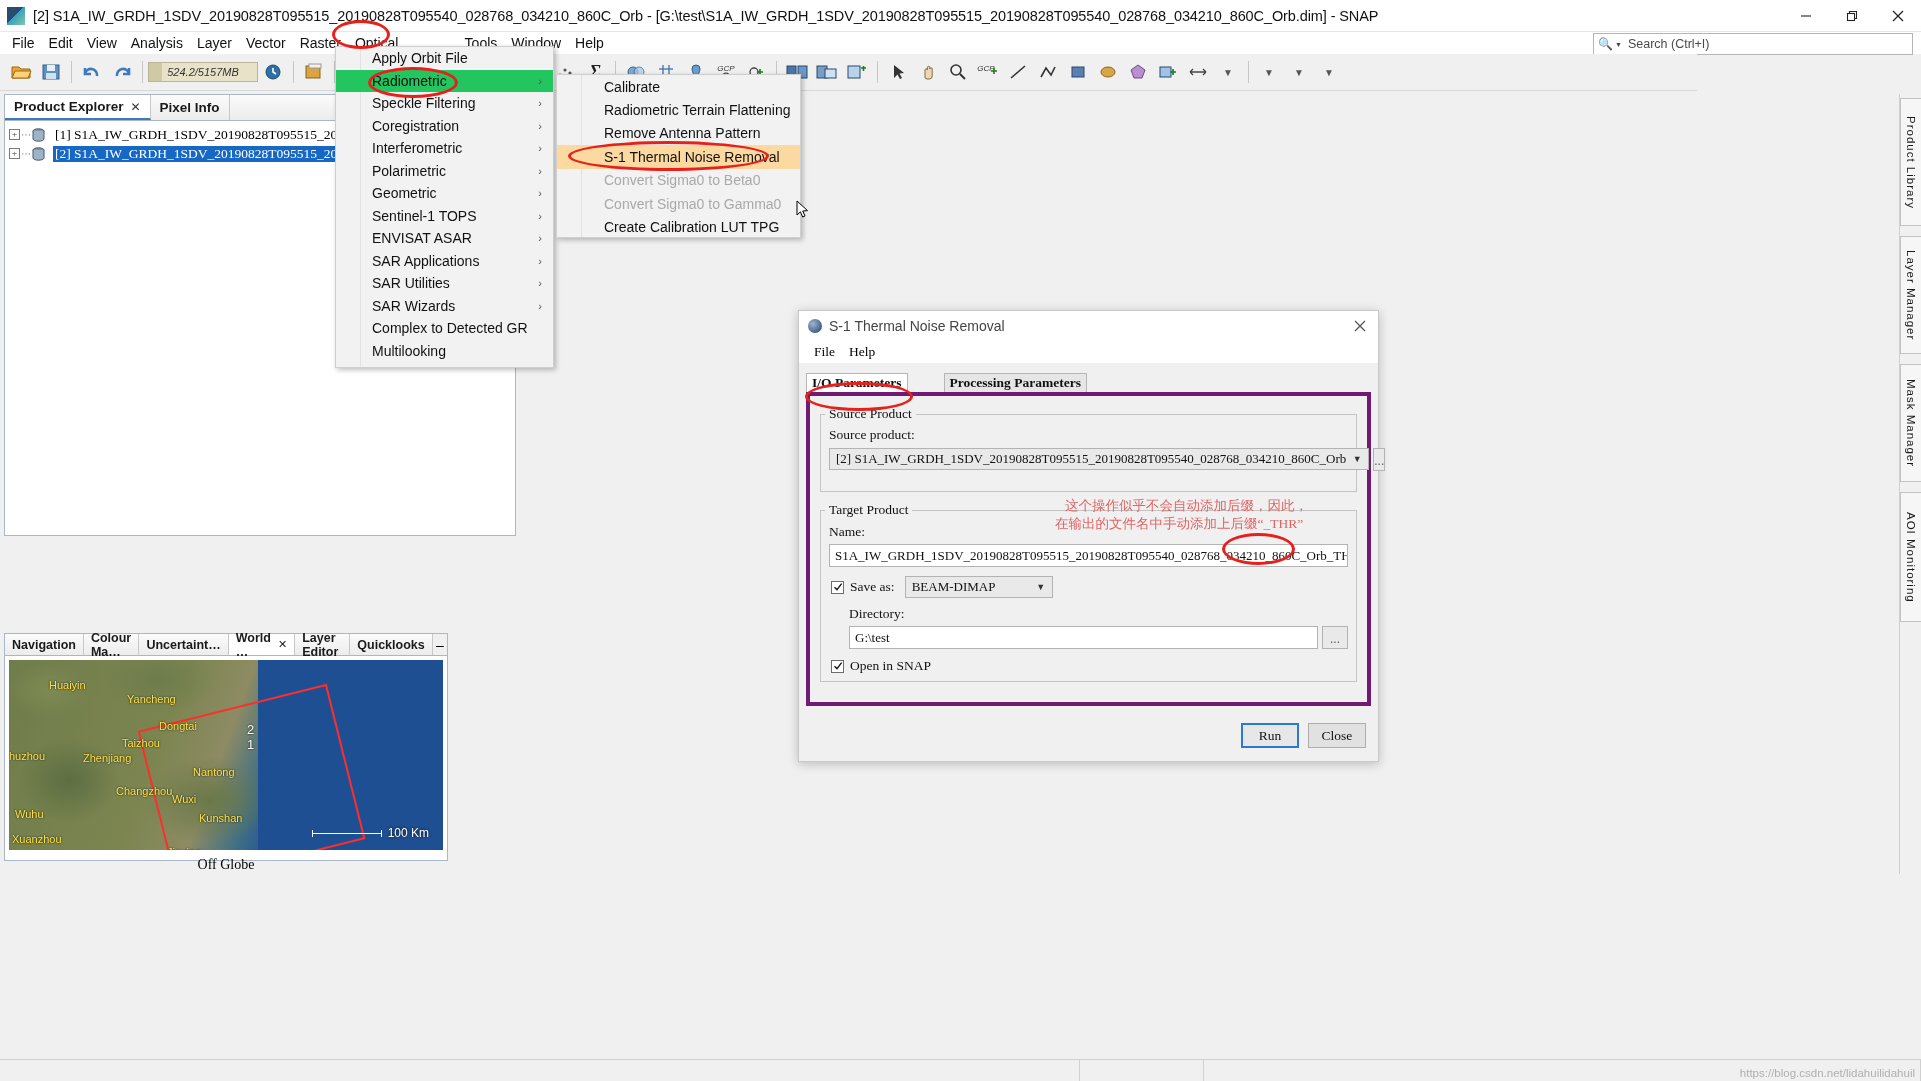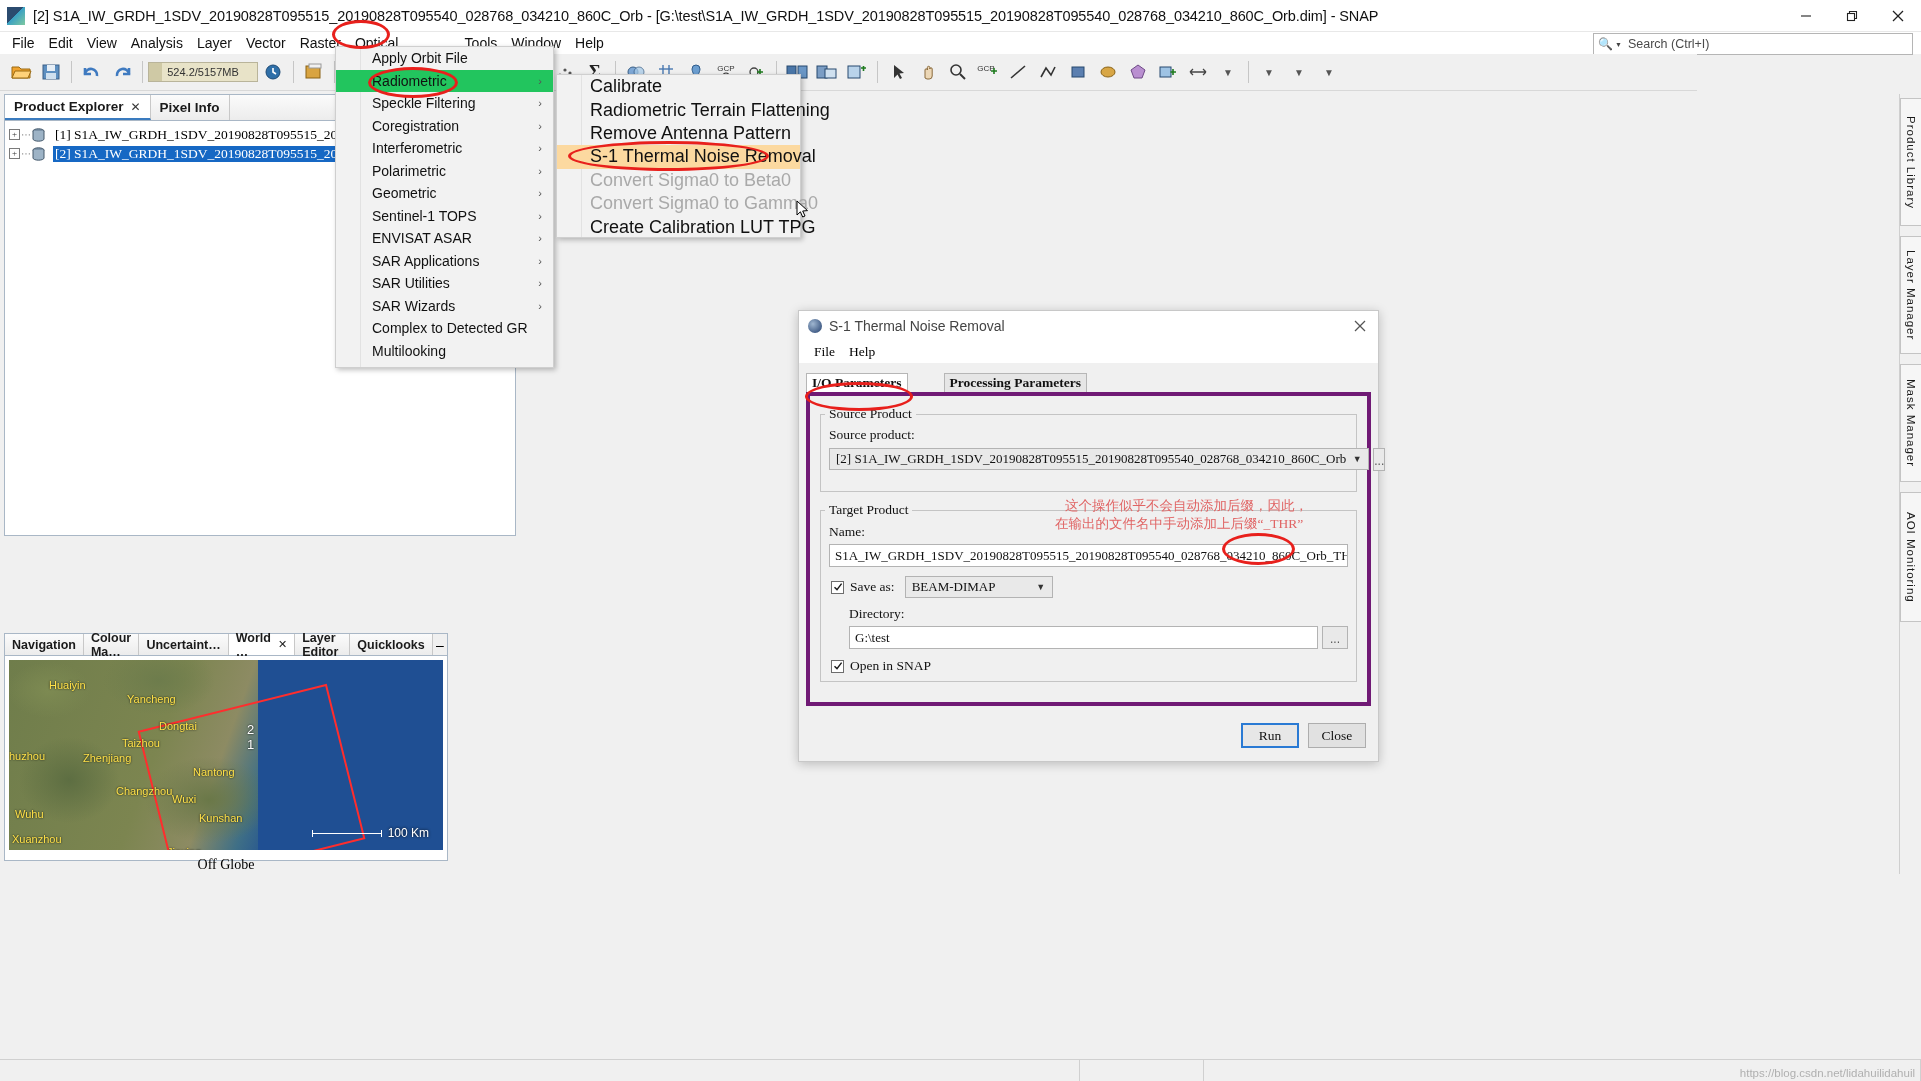--- a/index.html
+++ b/index.html
@@ -49,21 +49,21 @@
     border: 1px solid #b5b5b5; background: #fff; display: flex; align-items: center;
     padding-left: 4px; font-size: 12.5px; color: #4a4a4a;
   }
   .search-box .mag { color: #1565c0; font-size: 12px; margin-right: 2px; }
   .search-box .caretdown { font-size: 7px; color: #444; margin-right: 6px; }
 
   
   .toolbar {
     position: absolute; top: 54px; left: 0; width: 1697px; height: 37px;
     background: #f0f0f0; border-bottom: 1px solid #d8d8d8;
-    display: flex; align-items: center; padding-left: 6px;
+    display: flex; align-items: center; padding-left: 6px; font-style: italic;
   }
   .tb { width: 30px; height: 30px; display: flex; align-items: center; justify-content: center;
         flex: 0 0 auto; }
   .tbsep { width: 1px; height: 22px; background: #c6c6c6; margin: 0 5px; flex:0 0 auto;}
   .mem {
     width: 110px; height: 20px; background: #e8e3c8; border: 1px solid #b9b49a;
     position: relative; font-size: 11px; color: #333; display:flex;align-items:center;justify-content:center;
     flex: 0 0 auto;
   }
   .mem .bar { position:absolute; left:0; top:0; bottom:0; width: 12%; background:#cfc9a5;}
@@ -160,21 +160,21 @@
   .dd-item.hl { background: #22c55e; }
   .dd-item .arrow { position: absolute; right: 11px; font-size: 11px; color:#555;}
 
   
   .submenu {
     position: absolute; left: 556px; top: 74px; width: 245px; height: 164px;
     background: #f2f2f2; border: 1px solid #cfcfcf; box-shadow: 2px 2px 5px rgba(0,0,0,.25);
     z-index: 41;
   }
   .sm-rail { position:absolute; left:0; top:0; bottom:0; width:25px; background:#f2f2f2; border-right:1px solid #e2e2e2;}
-  .sm-item { position: relative; height: 23.4px; display:flex; align-items:center; padding-left: 33px; font-size:18px; color:#111; white-space:nowrap;}
+  .sm-item { position: relative; height: 23.4px; display:flex; align-items:center; padding-left: 47px; font-size:14px; color:#111; white-space:nowrap;}
   .sm-item.hl { background: #fcd9a0; }
   .sm-item.disabled { color: #a9a9a9; }
 
   
   .dialog {
     position: absolute; left: 798px; top: 310px; width: 581px; height: 452px;
     background: #f0f0f0; border: 1px solid #c8c8c8; box-shadow: 0 2px 10px rgba(0,0,0,.22);
     z-index: 50;
   }
   .dlg-title { height: 30px; background:#fff; display:flex; align-items:center; padding-left:9px; }

